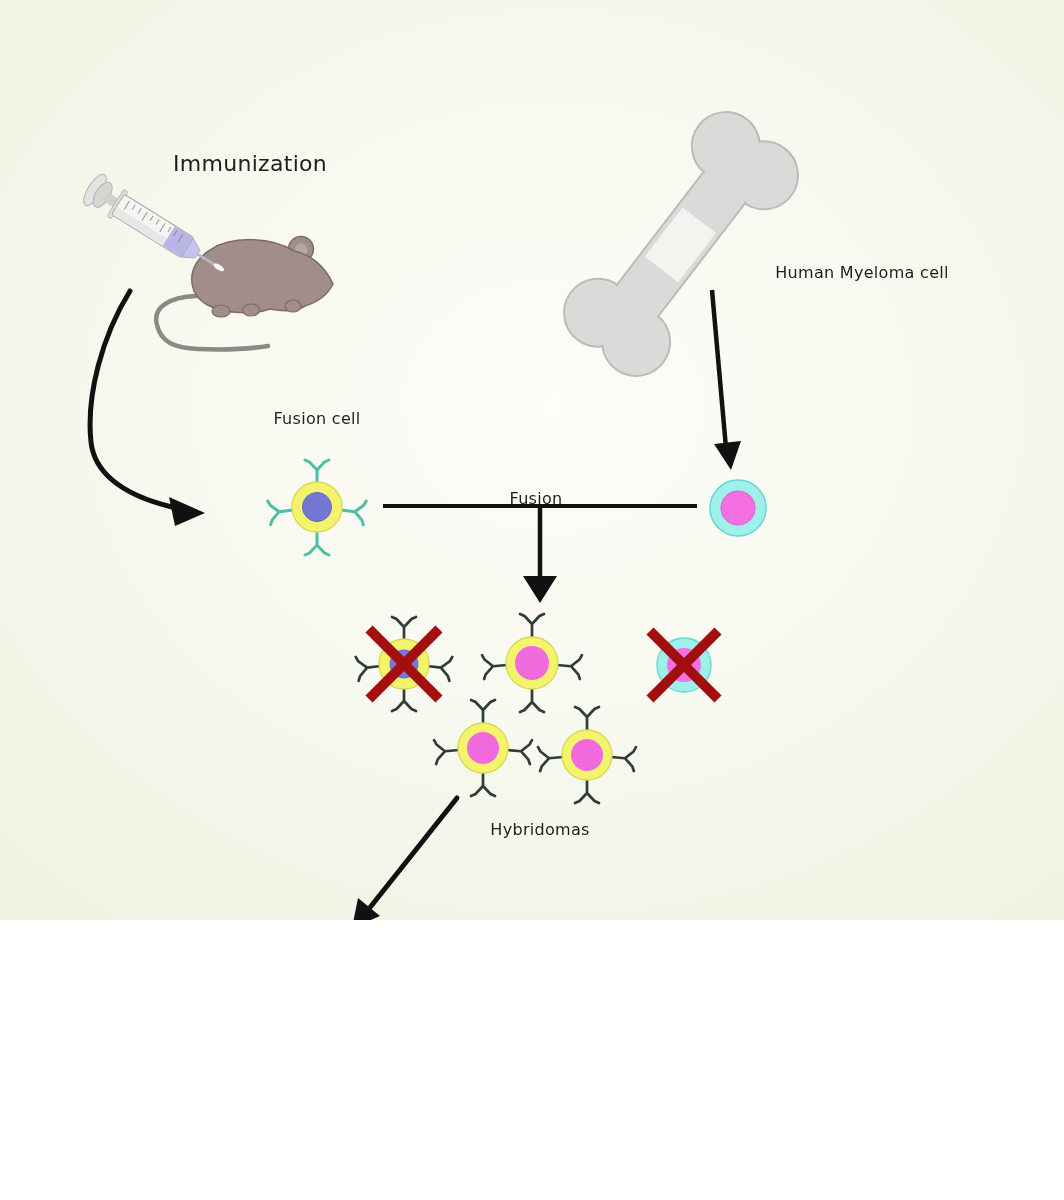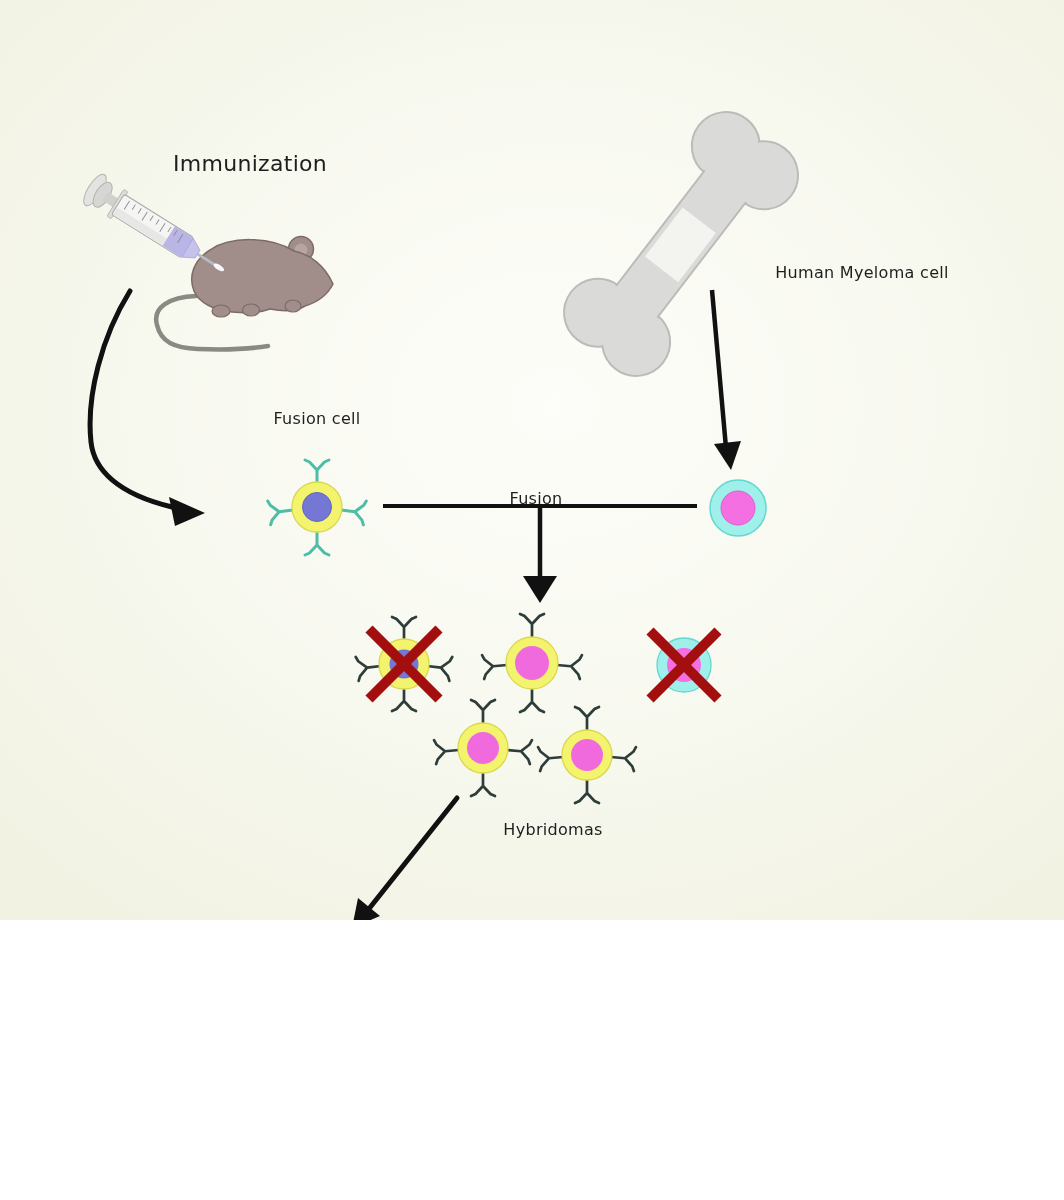--- a/index.html
+++ b/index.html
@@ -273,16 +273,16 @@
 </svg>
 
 <div class="label label-lg" style="left:250px;top:163px;">Immunization</div>
 
 <div class="label" style="left:862px;top:272px;">Human Myeloma cell</div>
 
 <div class="label" style="left:317px;top:418px;">Fusion cell</div>
 
 <div class="label" style="left:536px;top:479px;margin-top:19px;">Fusion</div>
 
-<div class="label" style="left:540px;top:829px;margin-left:13px;">Hybridomas</div>
+<div class="label" style="left:540px;top:829px;">Hybridomas</div>
 
 
 </div>
 
 </body></html>

